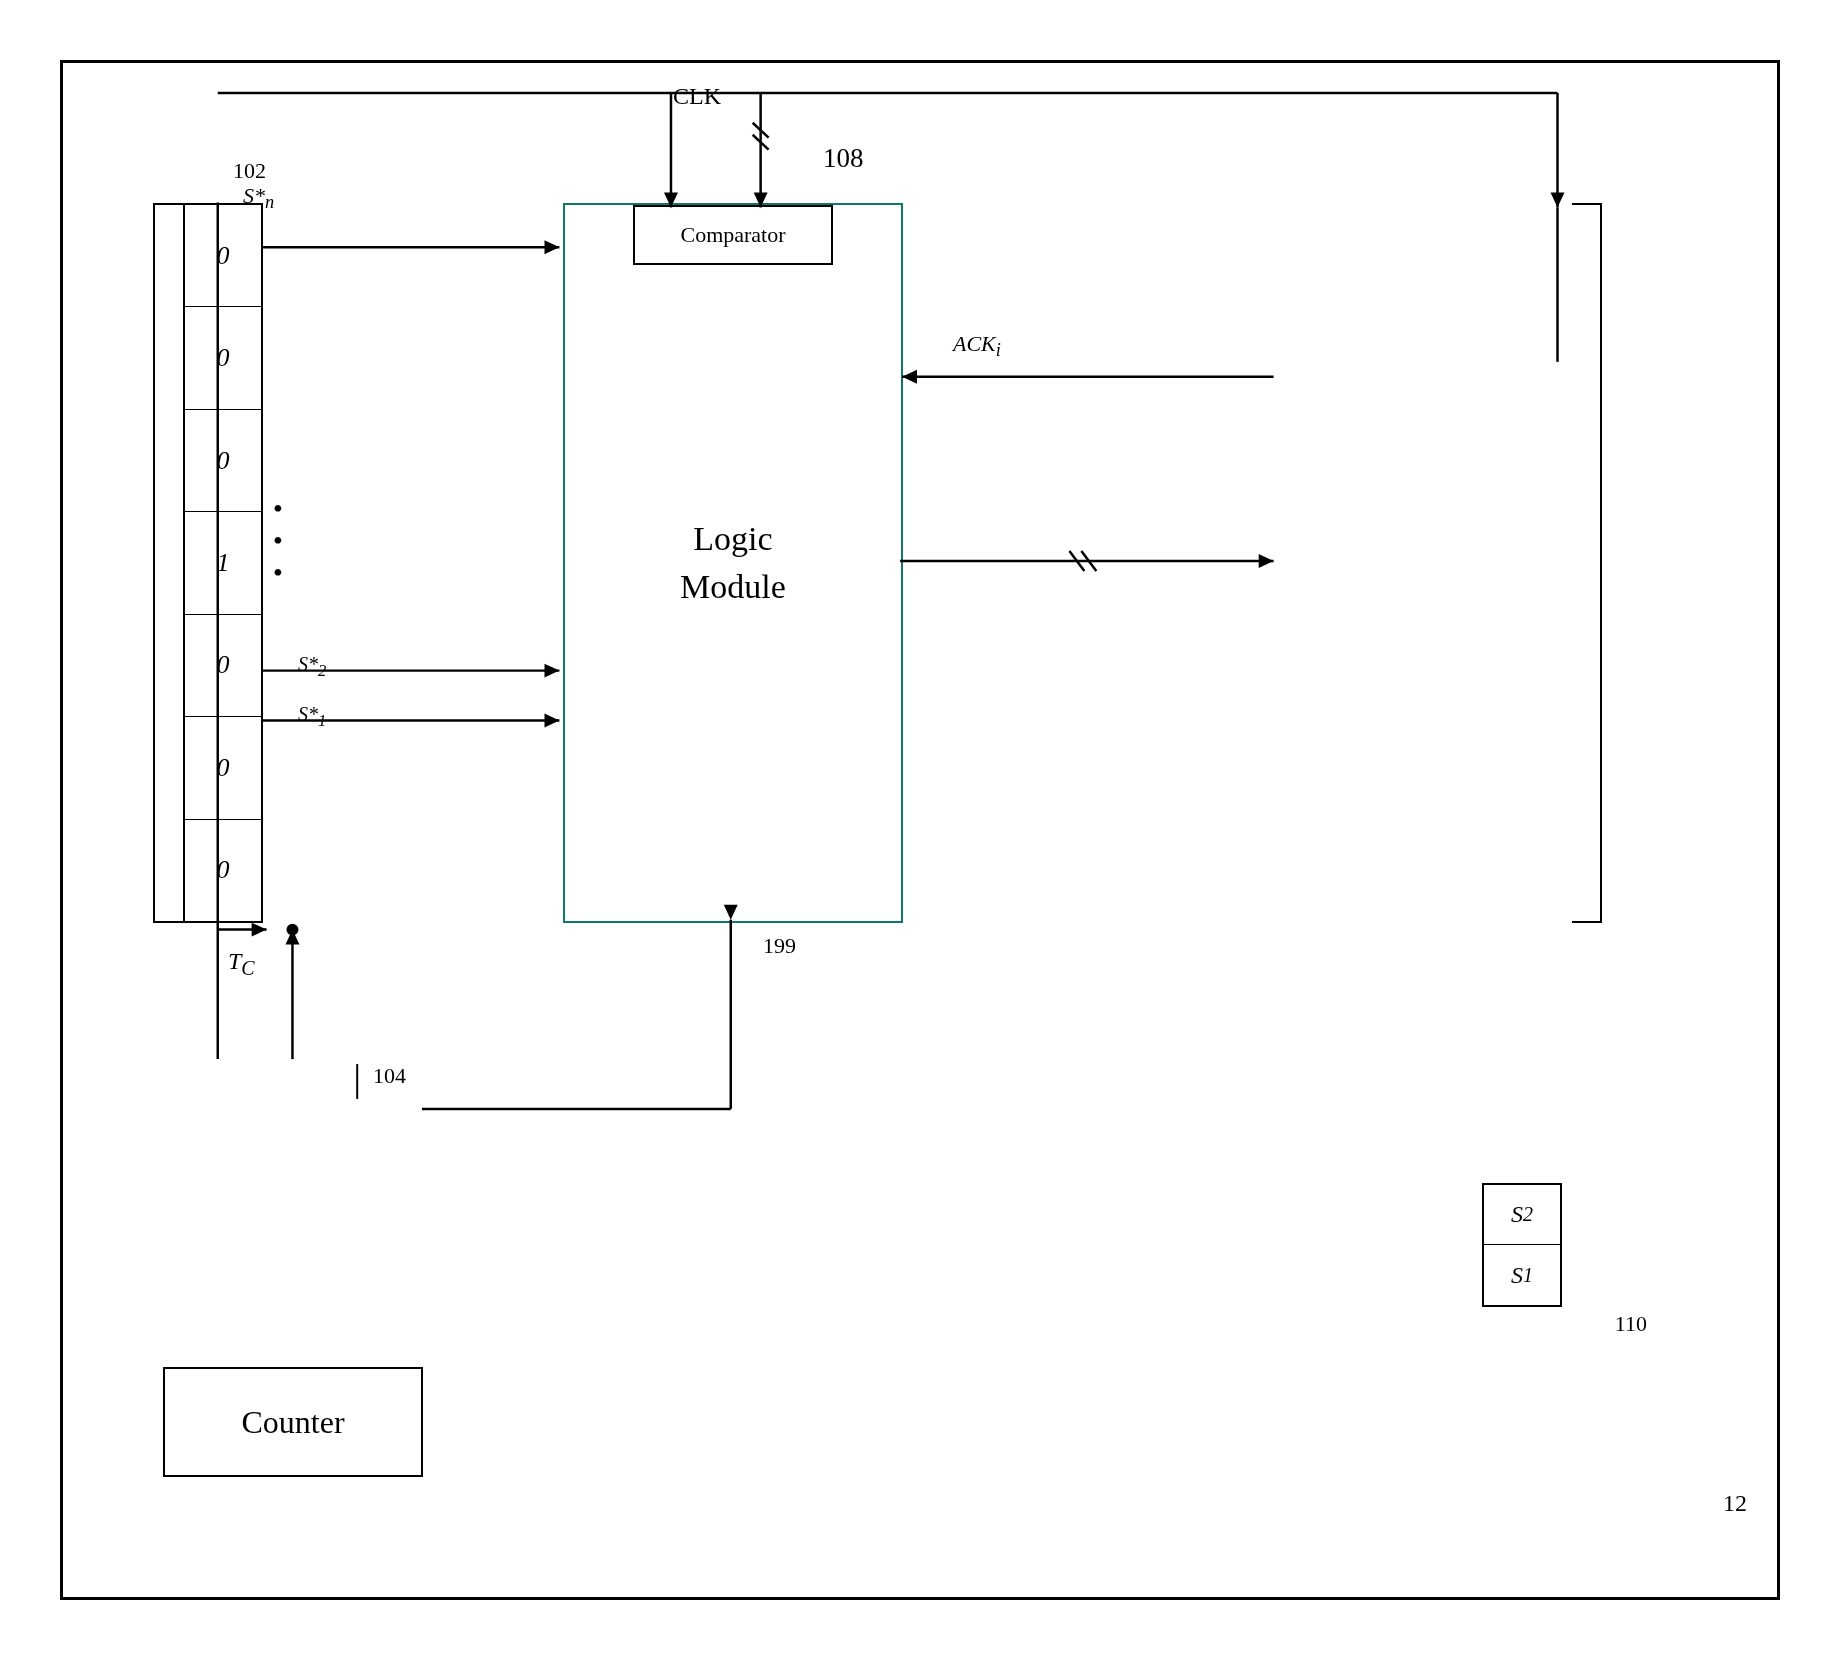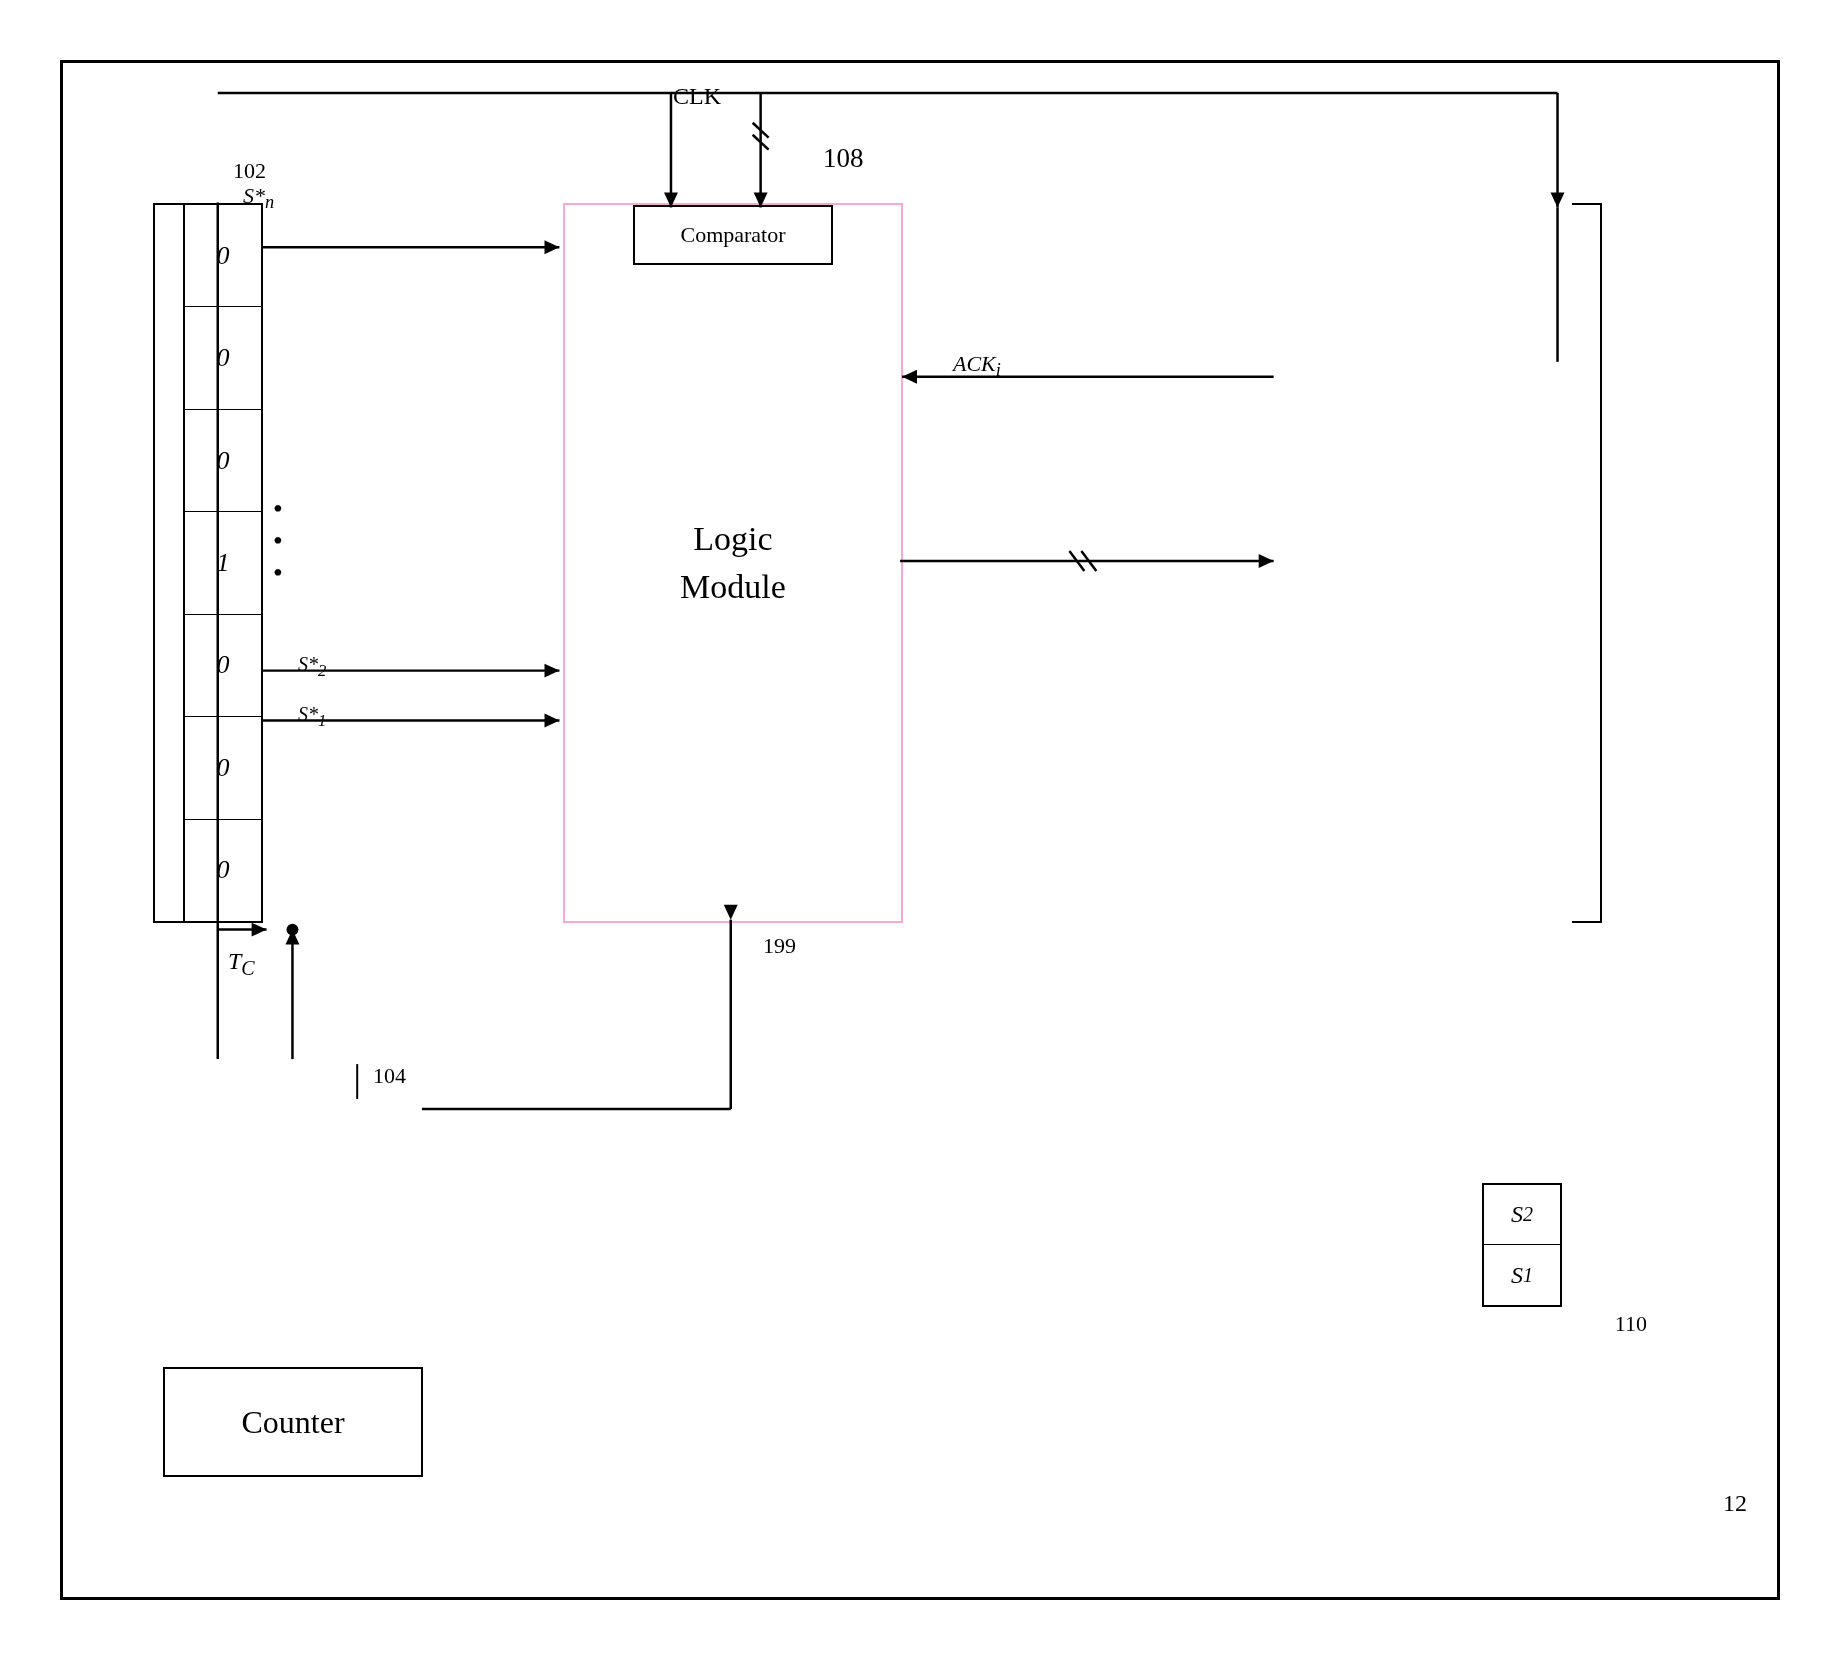--- a/index.html
+++ b/index.html
@@ -58,21 +58,21 @@
       border-right: none;
     }
 
     
     .logic-module-box {
       position: absolute;
       left: 500px;
       top: 140px;
       width: 340px;
       height: 720px;
-      border: 2px solid #f9a8d4;
+      border: 2px solid #0f766e;
       background: #fff;
       display: flex;
       flex-direction: column;
       align-items: center;
       justify-content: center;
     }
 
     .logic-module-text {
       font-size: 34px;
       text-align: center;
@@ -167,21 +167,21 @@
   </div>
 
   <div style="position:absolute;left:610px;top:20px;font-size:24px;">
     <span>CLK</span>
   </div>
 
   <div style="position:absolute;left:760px;top:80px;font-size:27px;">
     <span>108</span>
   </div>
 
-  <div style="position:absolute;left:890px;top:288px;font-size:22px;font-style:italic;">
+  <div style="position:absolute;left:890px;top:268px;font-size:22px;font-style:italic;">
     ACK<sub>i</sub>
   </div>
 
   <div style="position:absolute;left:235px;top:590px;font-size:20px;font-style:italic;">
     S*<sub>2</sub>
   </div>
 
   <div style="position:absolute;left:235px;top:640px;font-size:20px;font-style:italic;">
     S*<sub>1</sub>
   </div>

